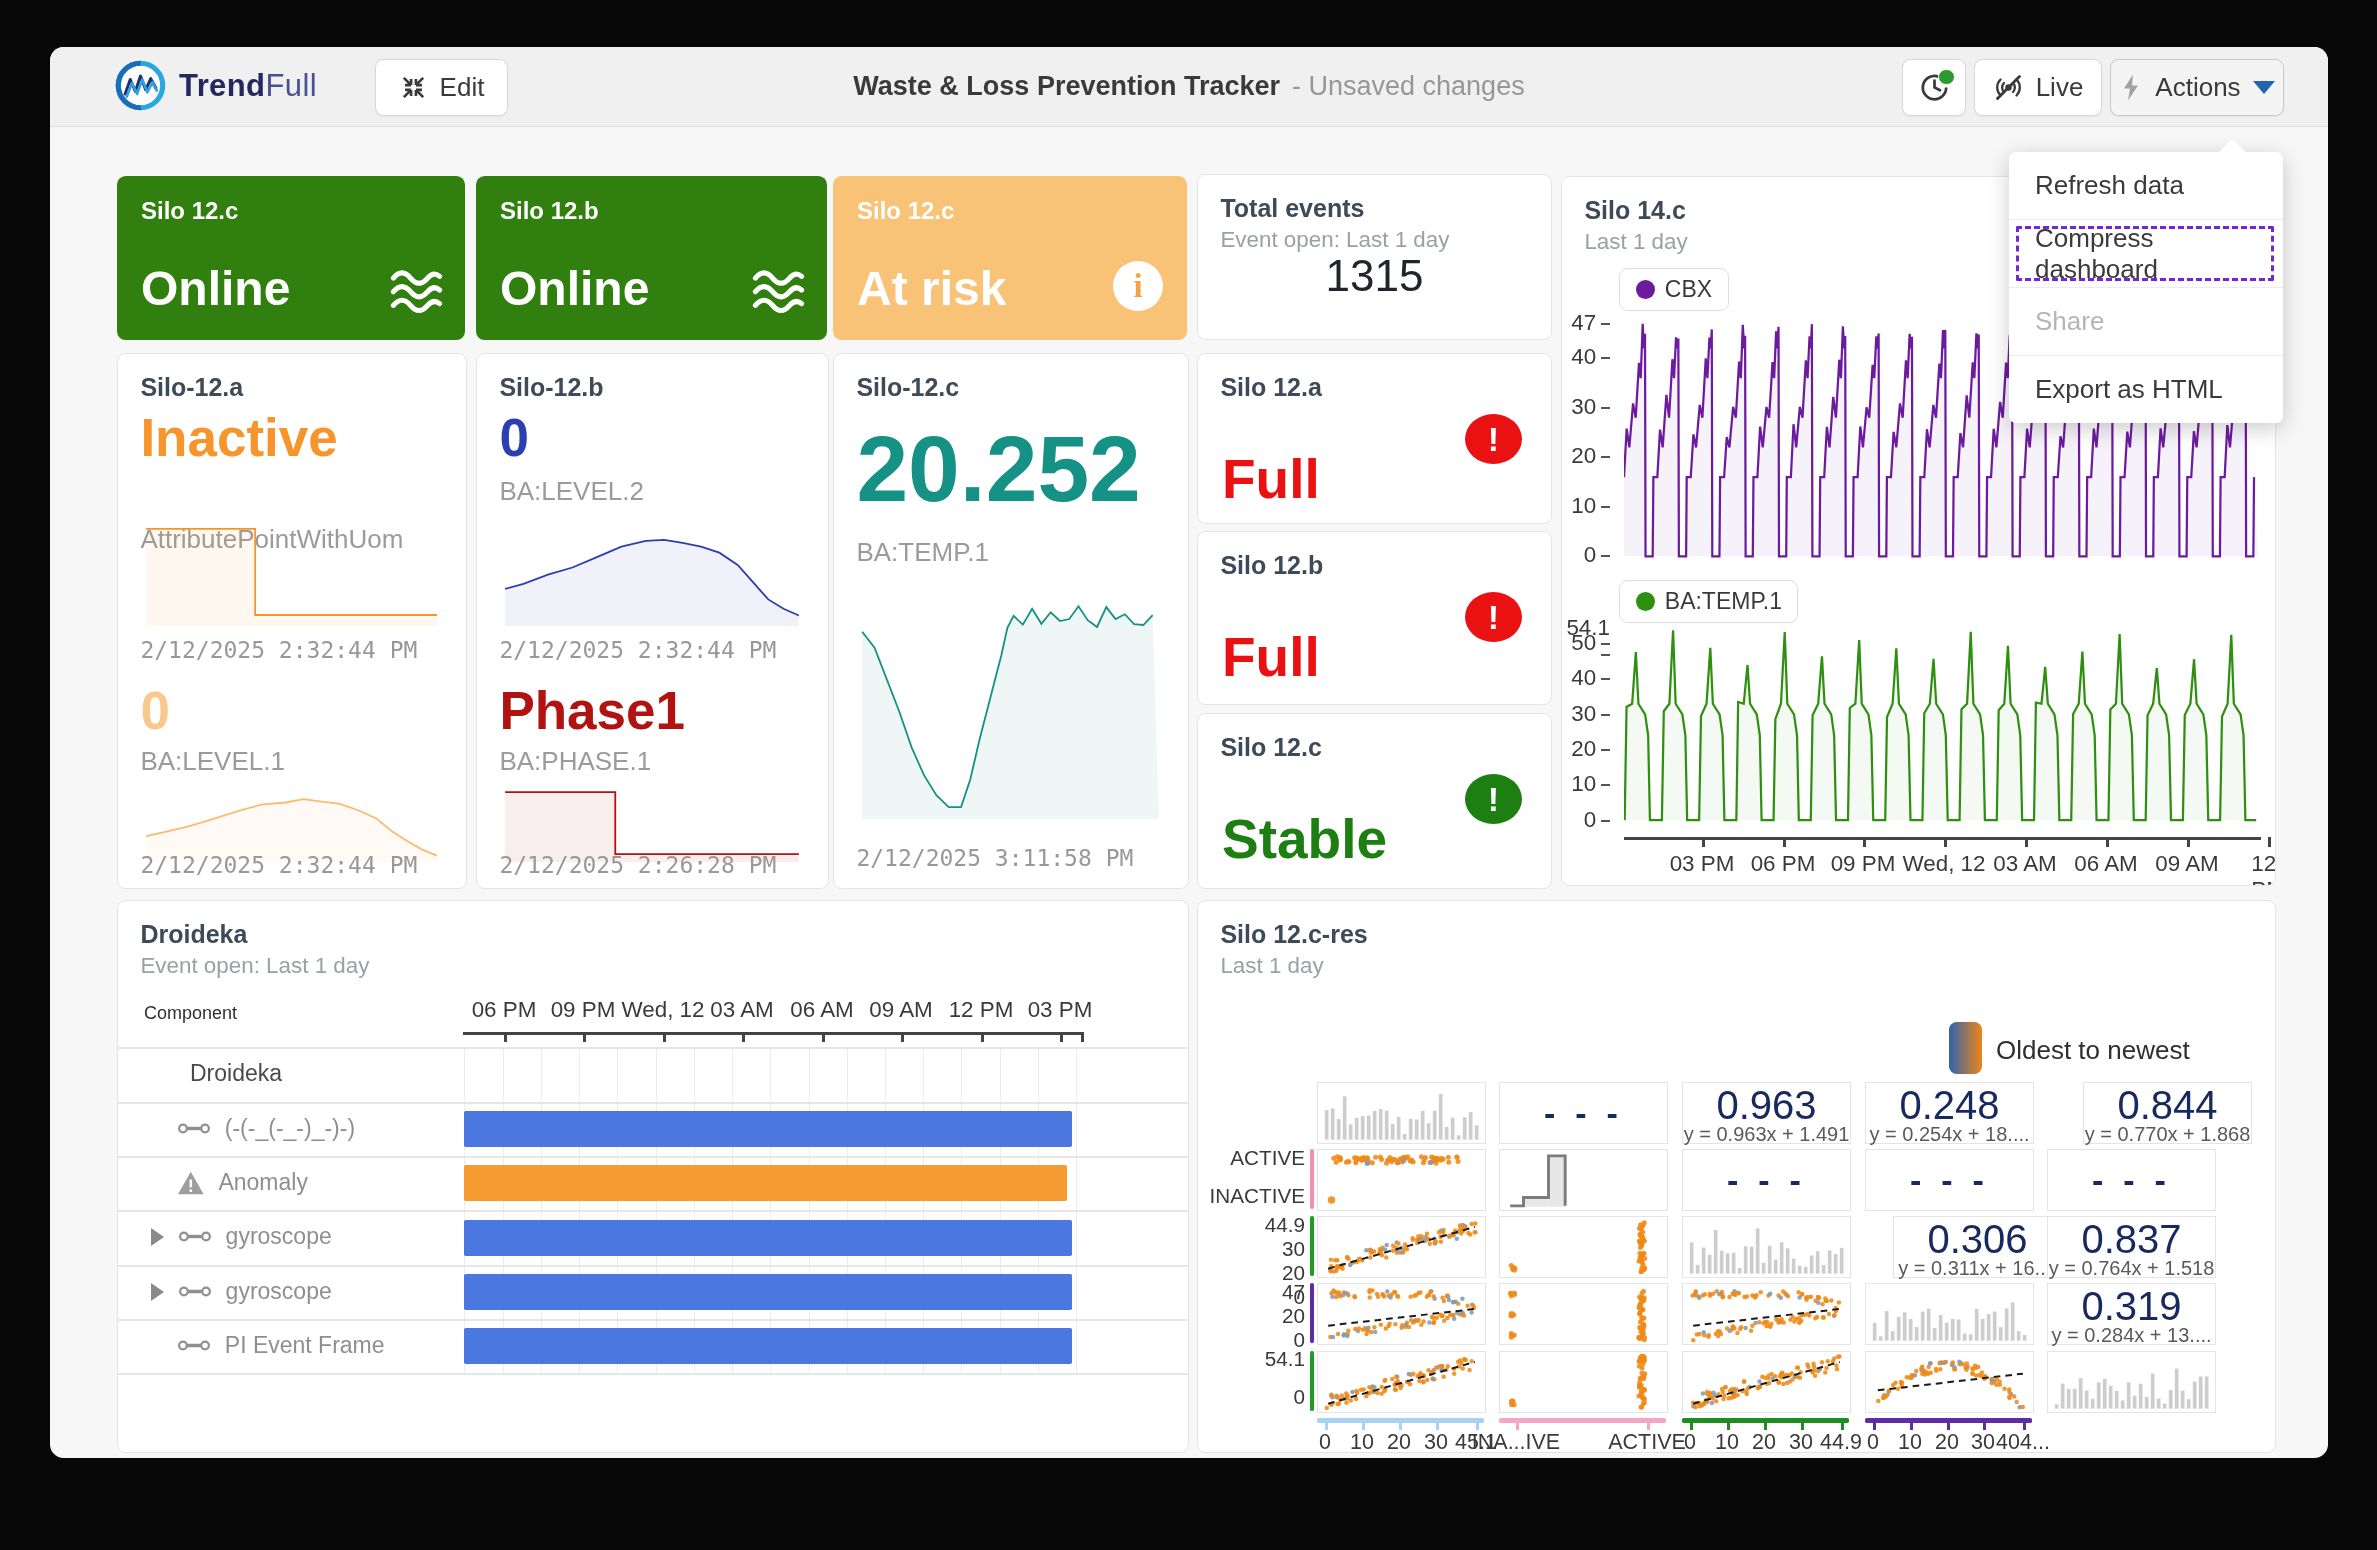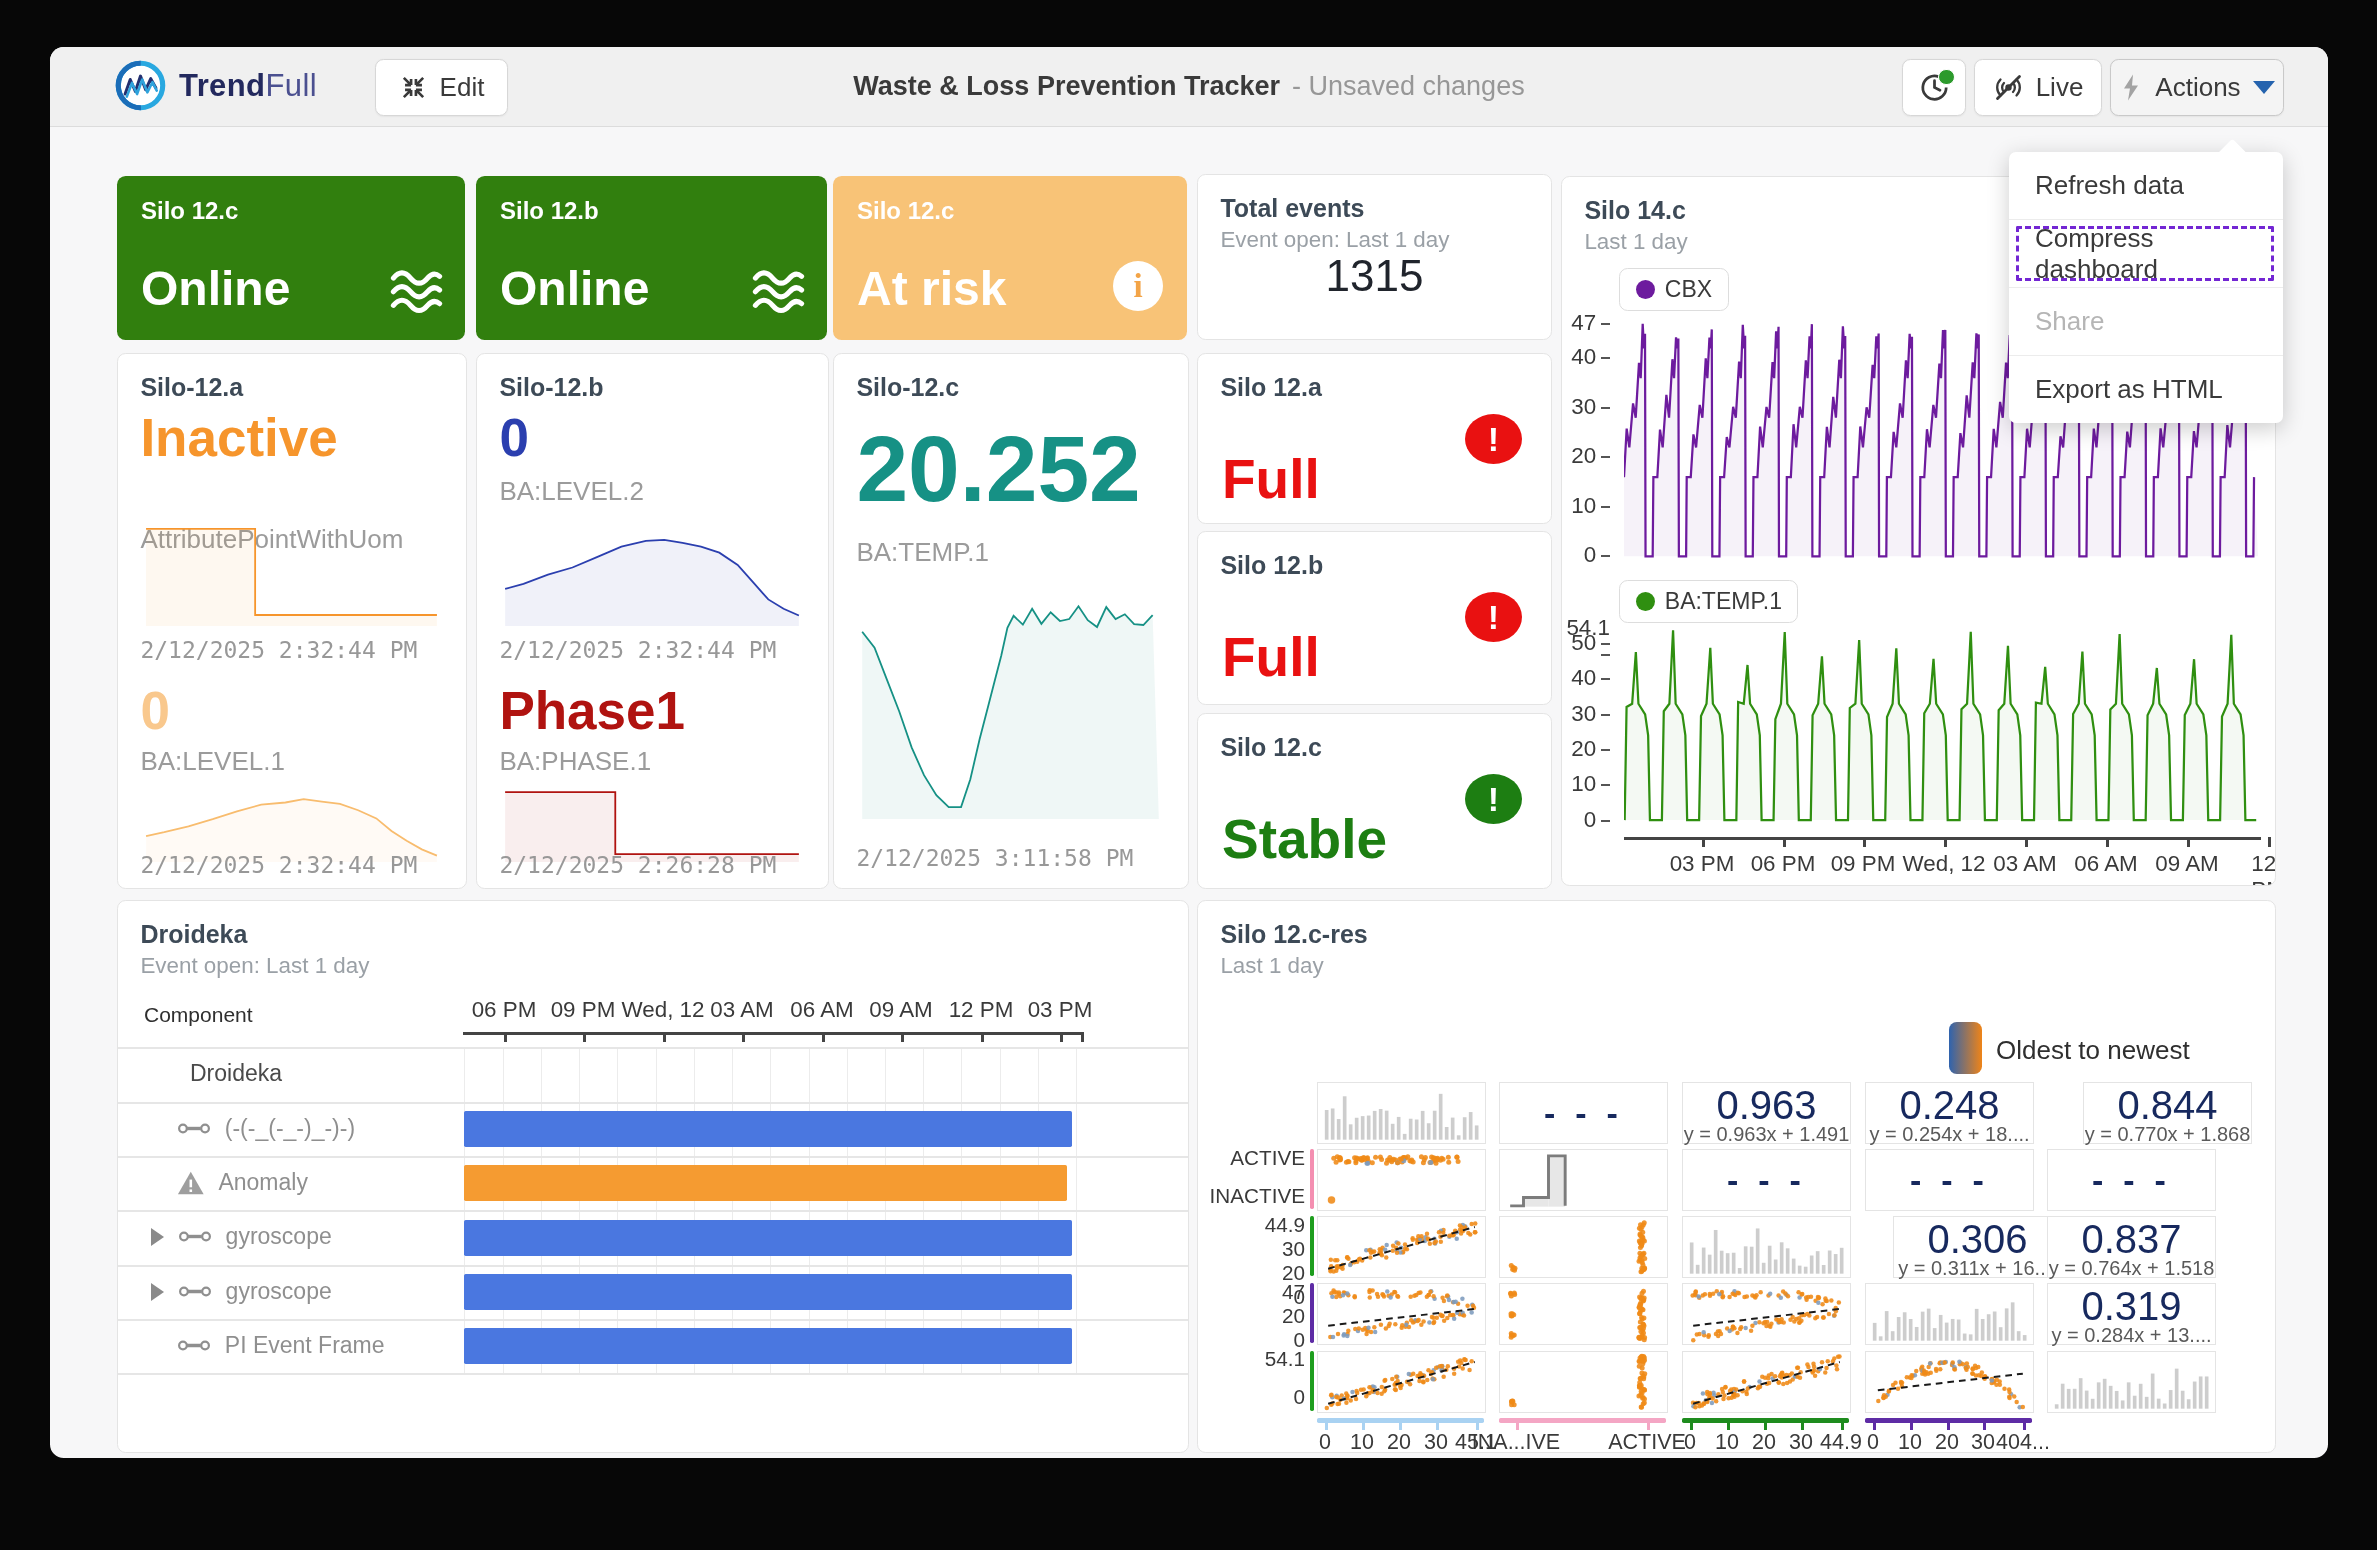--- a/index.html
+++ b/index.html
@@ -318,21 +318,21 @@
   </div>
   <div class="tile" style="left:1147px;top:666px;width:353px;height:174px;">
     <div class="tile-title">Silo 12.c</div>
     <div class="alert-value c-green">Stable</div>
     <div class="alert-badge bg-green">!</div>
   </div>
 
   <div class="tile" style="left:67px;top:853px;width:1070px;height:551px;">
     <div class="tile-title">Droideka</div>
     <div class="tile-sub">Event open: Last 1 day</div>
-    <div style="position:absolute;left:26px;top:102px;font-size:21px;color:#2f2f2f;">Component</div>
+    <div style="position:absolute;left:26px;top:102px;font-size:18px;color:#2f2f2f;">Component</div>
     <div id="ganttAxis">
         <div class="axis-line" style="left:345px;top:131px;width:620px;height:2.6px;"></div>
         <div class="axis-tick" style="left:386px;top:131px;height:9.5px;"></div>
         <div class="xtick-label" style="left:386px;top:96px;">06 PM</div>
         <div class="axis-tick" style="left:465px;top:131px;height:9.5px;"></div>
         <div class="xtick-label" style="left:465px;top:96px;">09 PM</div>
         <div class="axis-tick" style="left:545px;top:131px;height:9.5px;"></div>
         <div class="xtick-label" style="left:545px;top:96px;">Wed, 12</div>
         <div class="axis-tick" style="left:624px;top:131px;height:9.5px;"></div>
         <div class="xtick-label" style="left:624px;top:96px;">03 AM</div>

